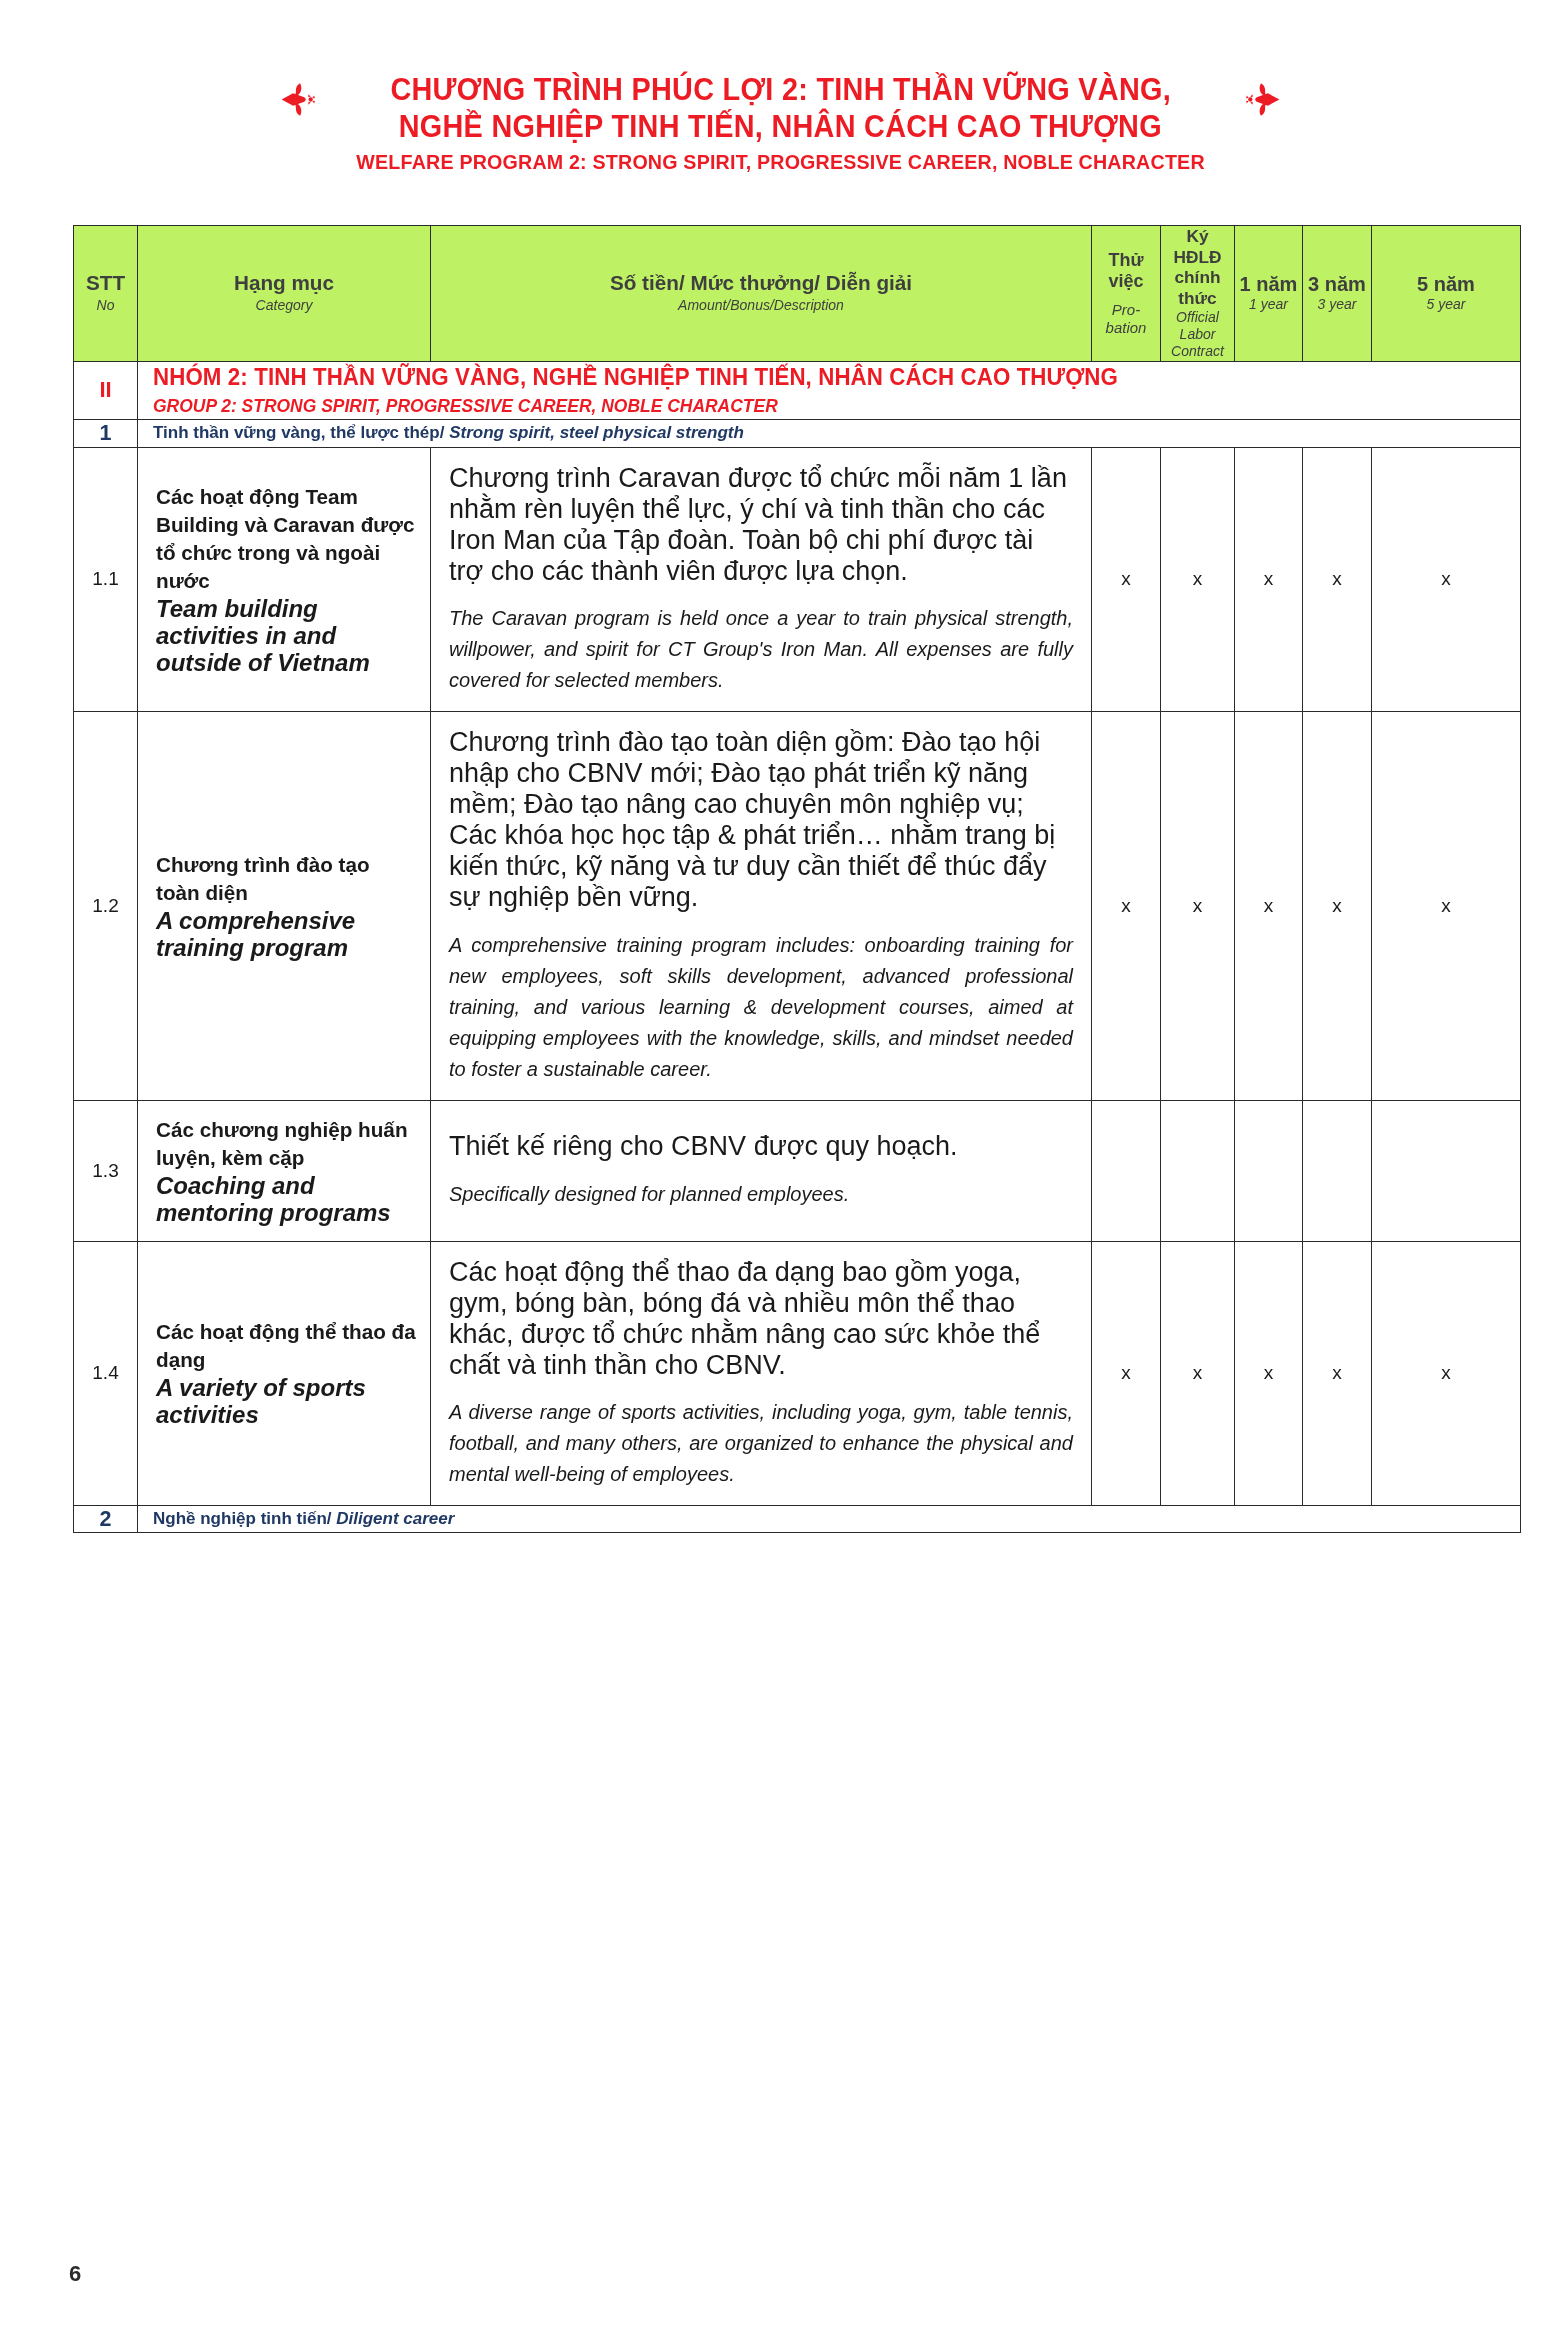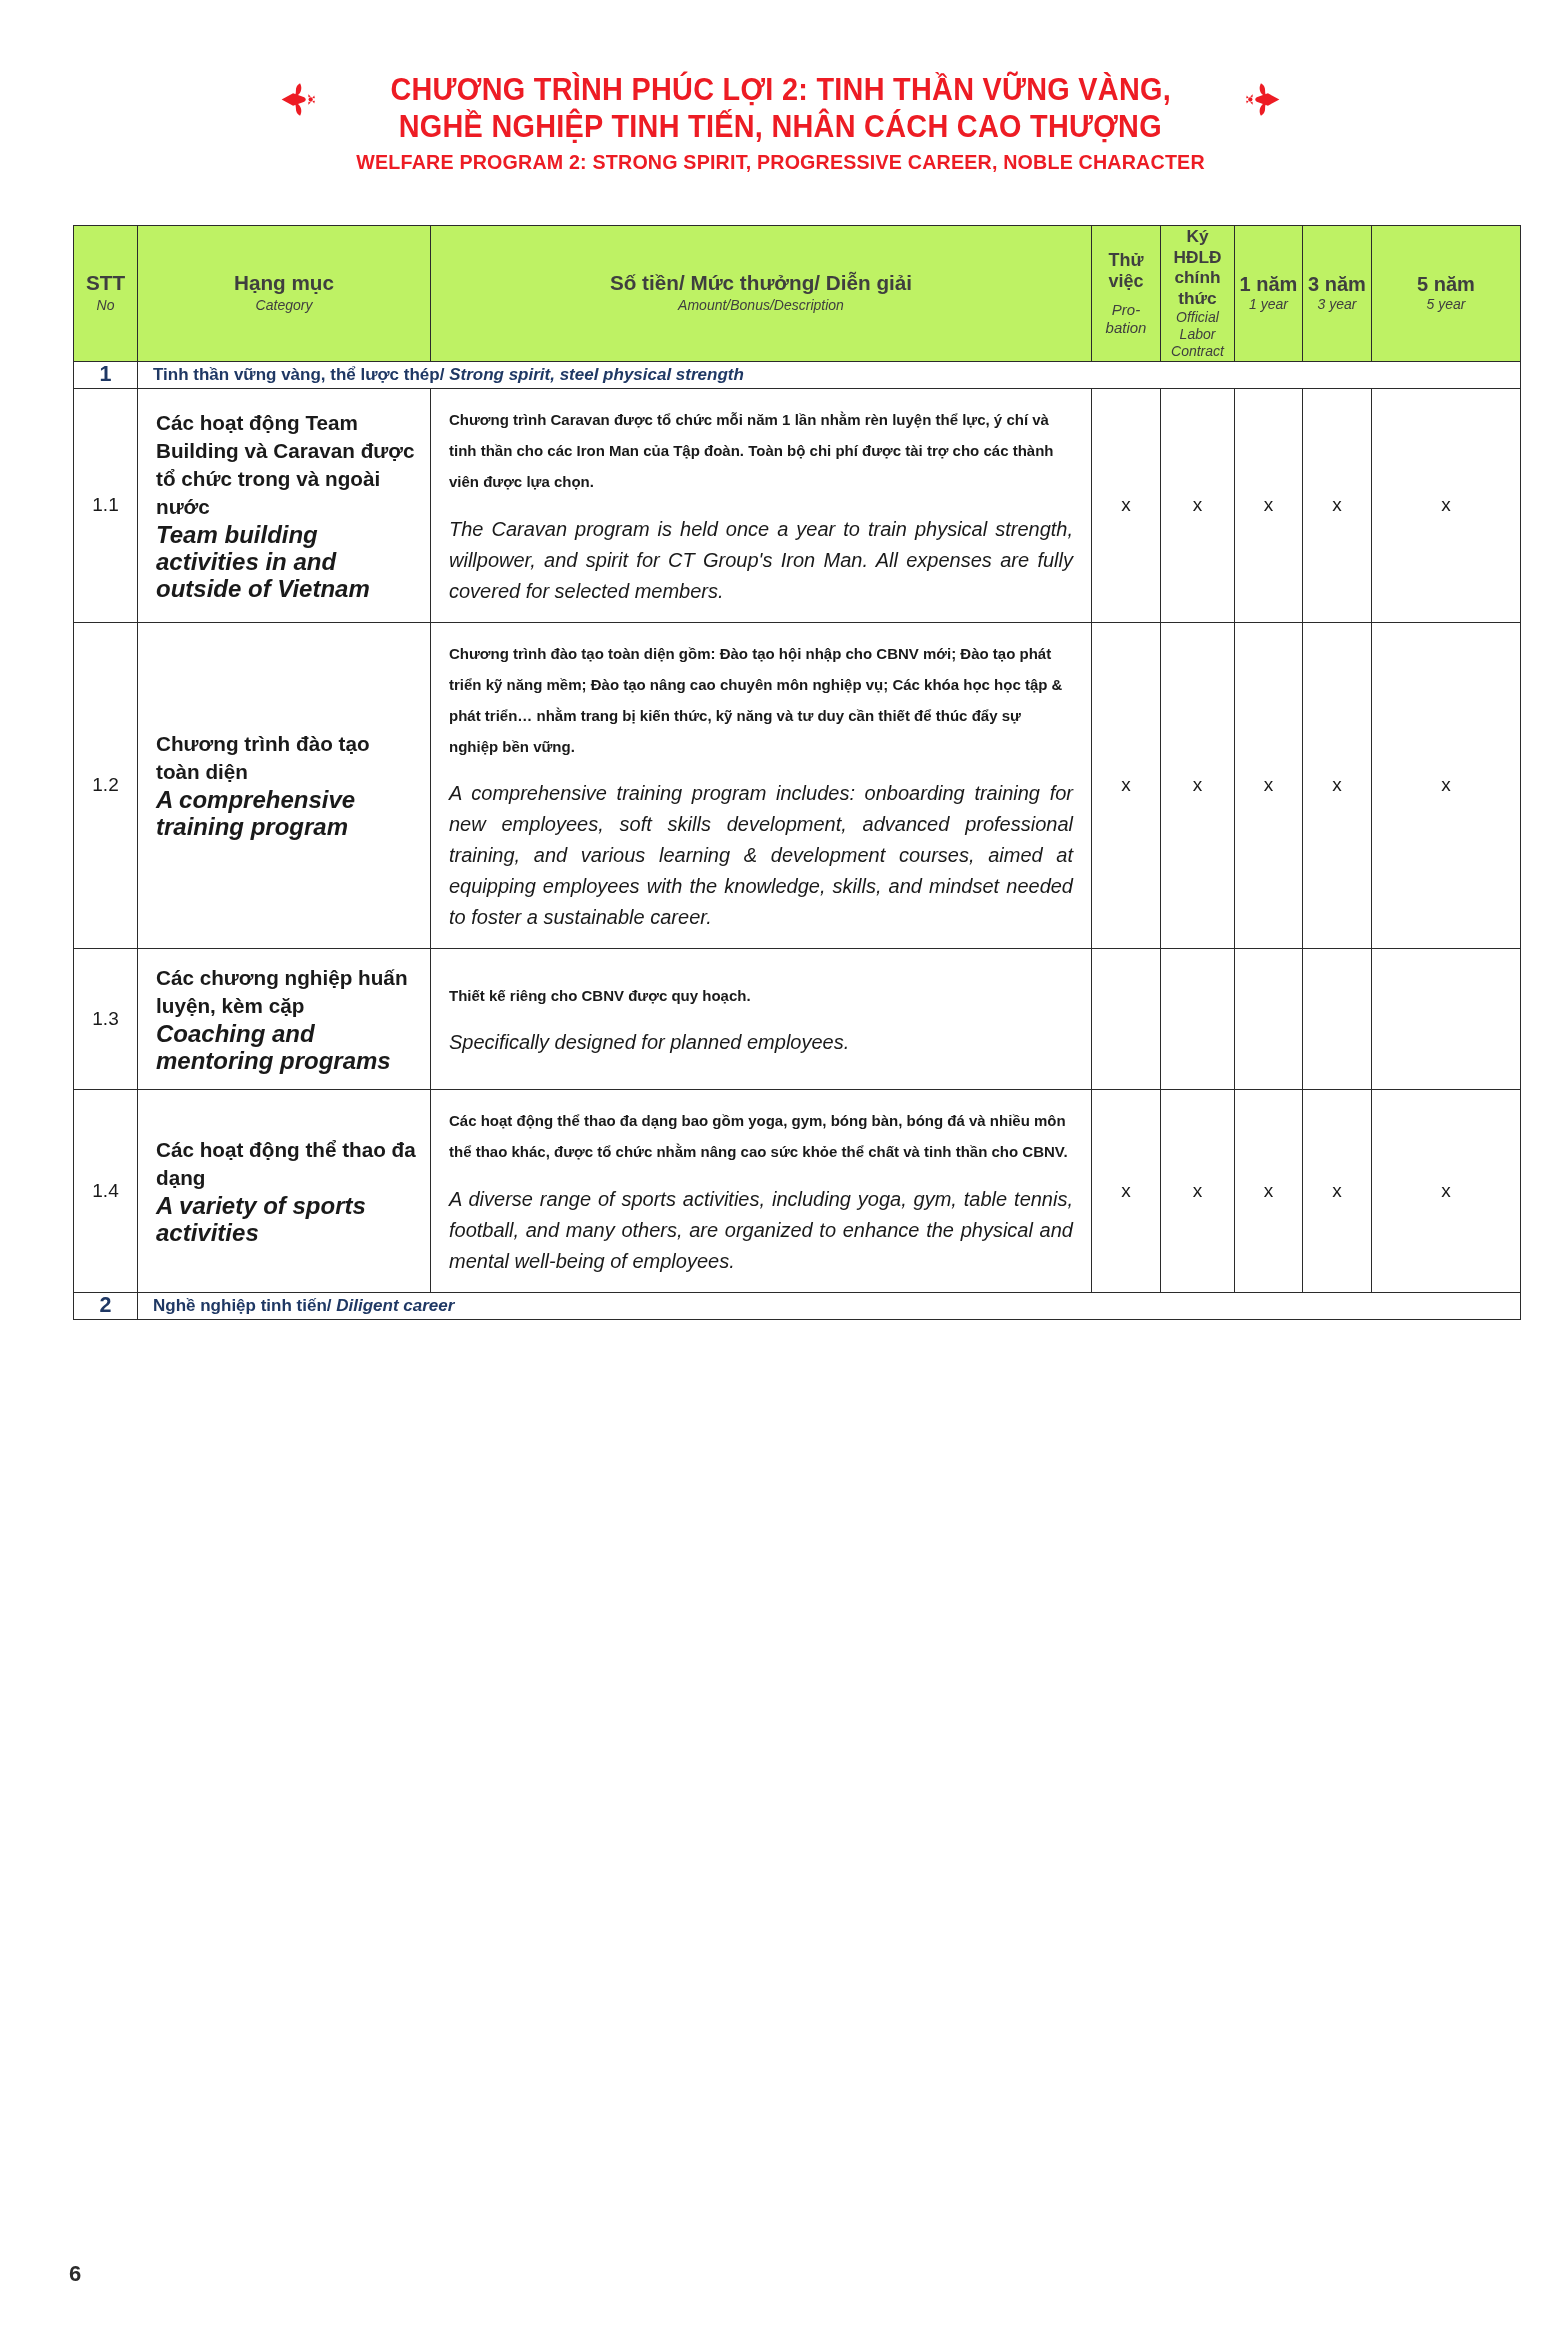--- a/index.html
+++ b/index.html
@@ -195,24 +195,23 @@
     font-size: 24px;
     line-height: 27px;
     color: #1a1a1a;
     font-weight: bold;
   }
   .itm-desc {
     padding: 15px 18px 15px 18px !important;
     vertical-align: middle;
   }
   .desc-vn {
-    font-size: 15px;
+    font-size: 27px;
     line-height: 31px;
     color: #1a1a1a;
-    font-weight: bold;
   }
   .desc-en {
     font-style: italic;
     font-size: 20px;
     line-height: 31px;
     color: #1a1a1a;
     margin-top: 16.5px;
     text-align: justify;
     text-justify: inter-word;
   }
@@ -322,20 +321,27 @@
         <td class="h-num">
           <div class="h-vn">3 năm</div>
           <div class="h-en">3 year</div>
         </td>
         <td class="h-num">
           <div class="h-vn">5 năm</div>
           <div class="h-en">5 year</div>
         </td>
       </tr>
 
+      <tr class="grp">
+        <td class="grp-stt">II</td>
+        <td class="grp-body" colspan="7">
+          <div class="grp-vn">NHÓM 2: TINH THẦN VỮNG VÀNG, NGHỀ NGHIỆP TINH TIẾN, NHÂN CÁCH CAO THƯỢNG</div>
+          <div class="grp-en">GROUP 2:  STRONG SPIRIT, PROGRESSIVE CAREER, NOBLE CHARACTER</div>
+        </td>
+      </tr>
 
       <tr class="sub">
         <td class="sub-stt">1</td>
         <td class="sub-body" colspan="7">
           <div class="sub-text"><span>Tinh thần vững vàng, thể lược thép/ </span><em>Strong spirit, steel physical strength</em></div>
         </td>
       </tr>
 
       <tr>
         <td class="itm-stt">1.1</td>

